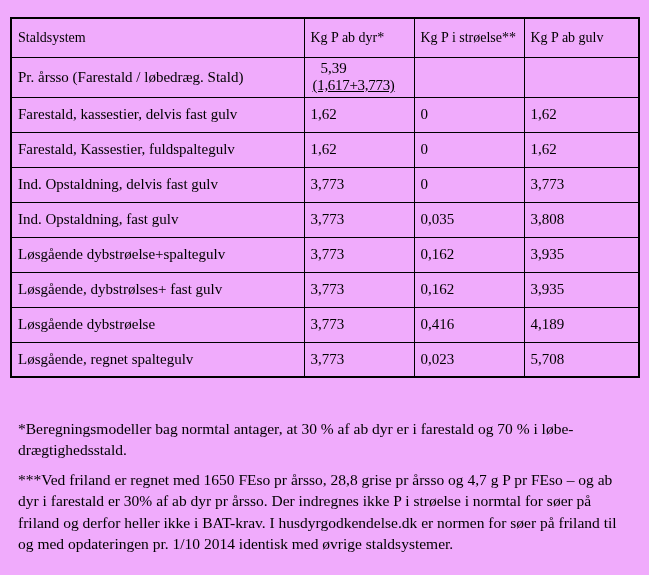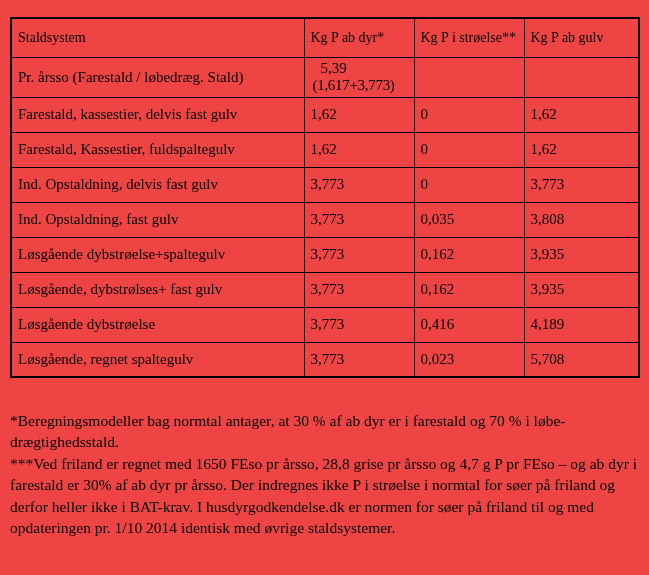--- a/index.html
+++ b/index.html
@@ -1,20 +1,20 @@
 <!DOCTYPE html>
 <html><head>
 <meta charset="utf-8">
 <style>
   html, body { margin: 0; padding: 0; }
   .page {
     position: relative;
     width: 649px;
     height: 575px;
-    background: #ef4444;
+    background: #f0abfc;
     color: #000000;
     font-family: "Liberation Serif", serif;
     overflow: hidden;
   }
   table.norm-table {
     position: absolute;
     left: 10px;
     top: 17px;
     width: 628px;
     border-collapse: collapse;
@@ -39,30 +39,30 @@
   table.norm-table thead th {
     font-size: 14px;
     white-space: nowrap;
     height: 34px;
   }
   tr.row-tall  { height: 38px; }
   tr.row-std   { height: 35px; }
   td.value-cell { padding-left: 16px; }
   td.split-cell { vertical-align: top; padding-left: 4px; padding-top: 1px; }
   td.split-cell .line1 { padding-left: 10px; }
-  td.split-cell .line2 { padding-left: 2px; letter-spacing: -0.3px; }
+  td.split-cell .line2 { padding-left: 2px; letter-spacing: -0.3px; text-decoration: underline; }
   .footnotes {
     position: absolute;
     left: 10px;
     top: 410px;
     width: 632px;
     font-size: 15.5px;
     line-height: 1.38;
   }
-  .footnotes p { margin: 0; }
+  .footnotes p { margin: 8px; }
 </style>
 </head>
 <body>
 
 <div class="page">
 
   <table class="norm-table">
     <colgroup>
       <col class="c0">
         <col class="c1">

